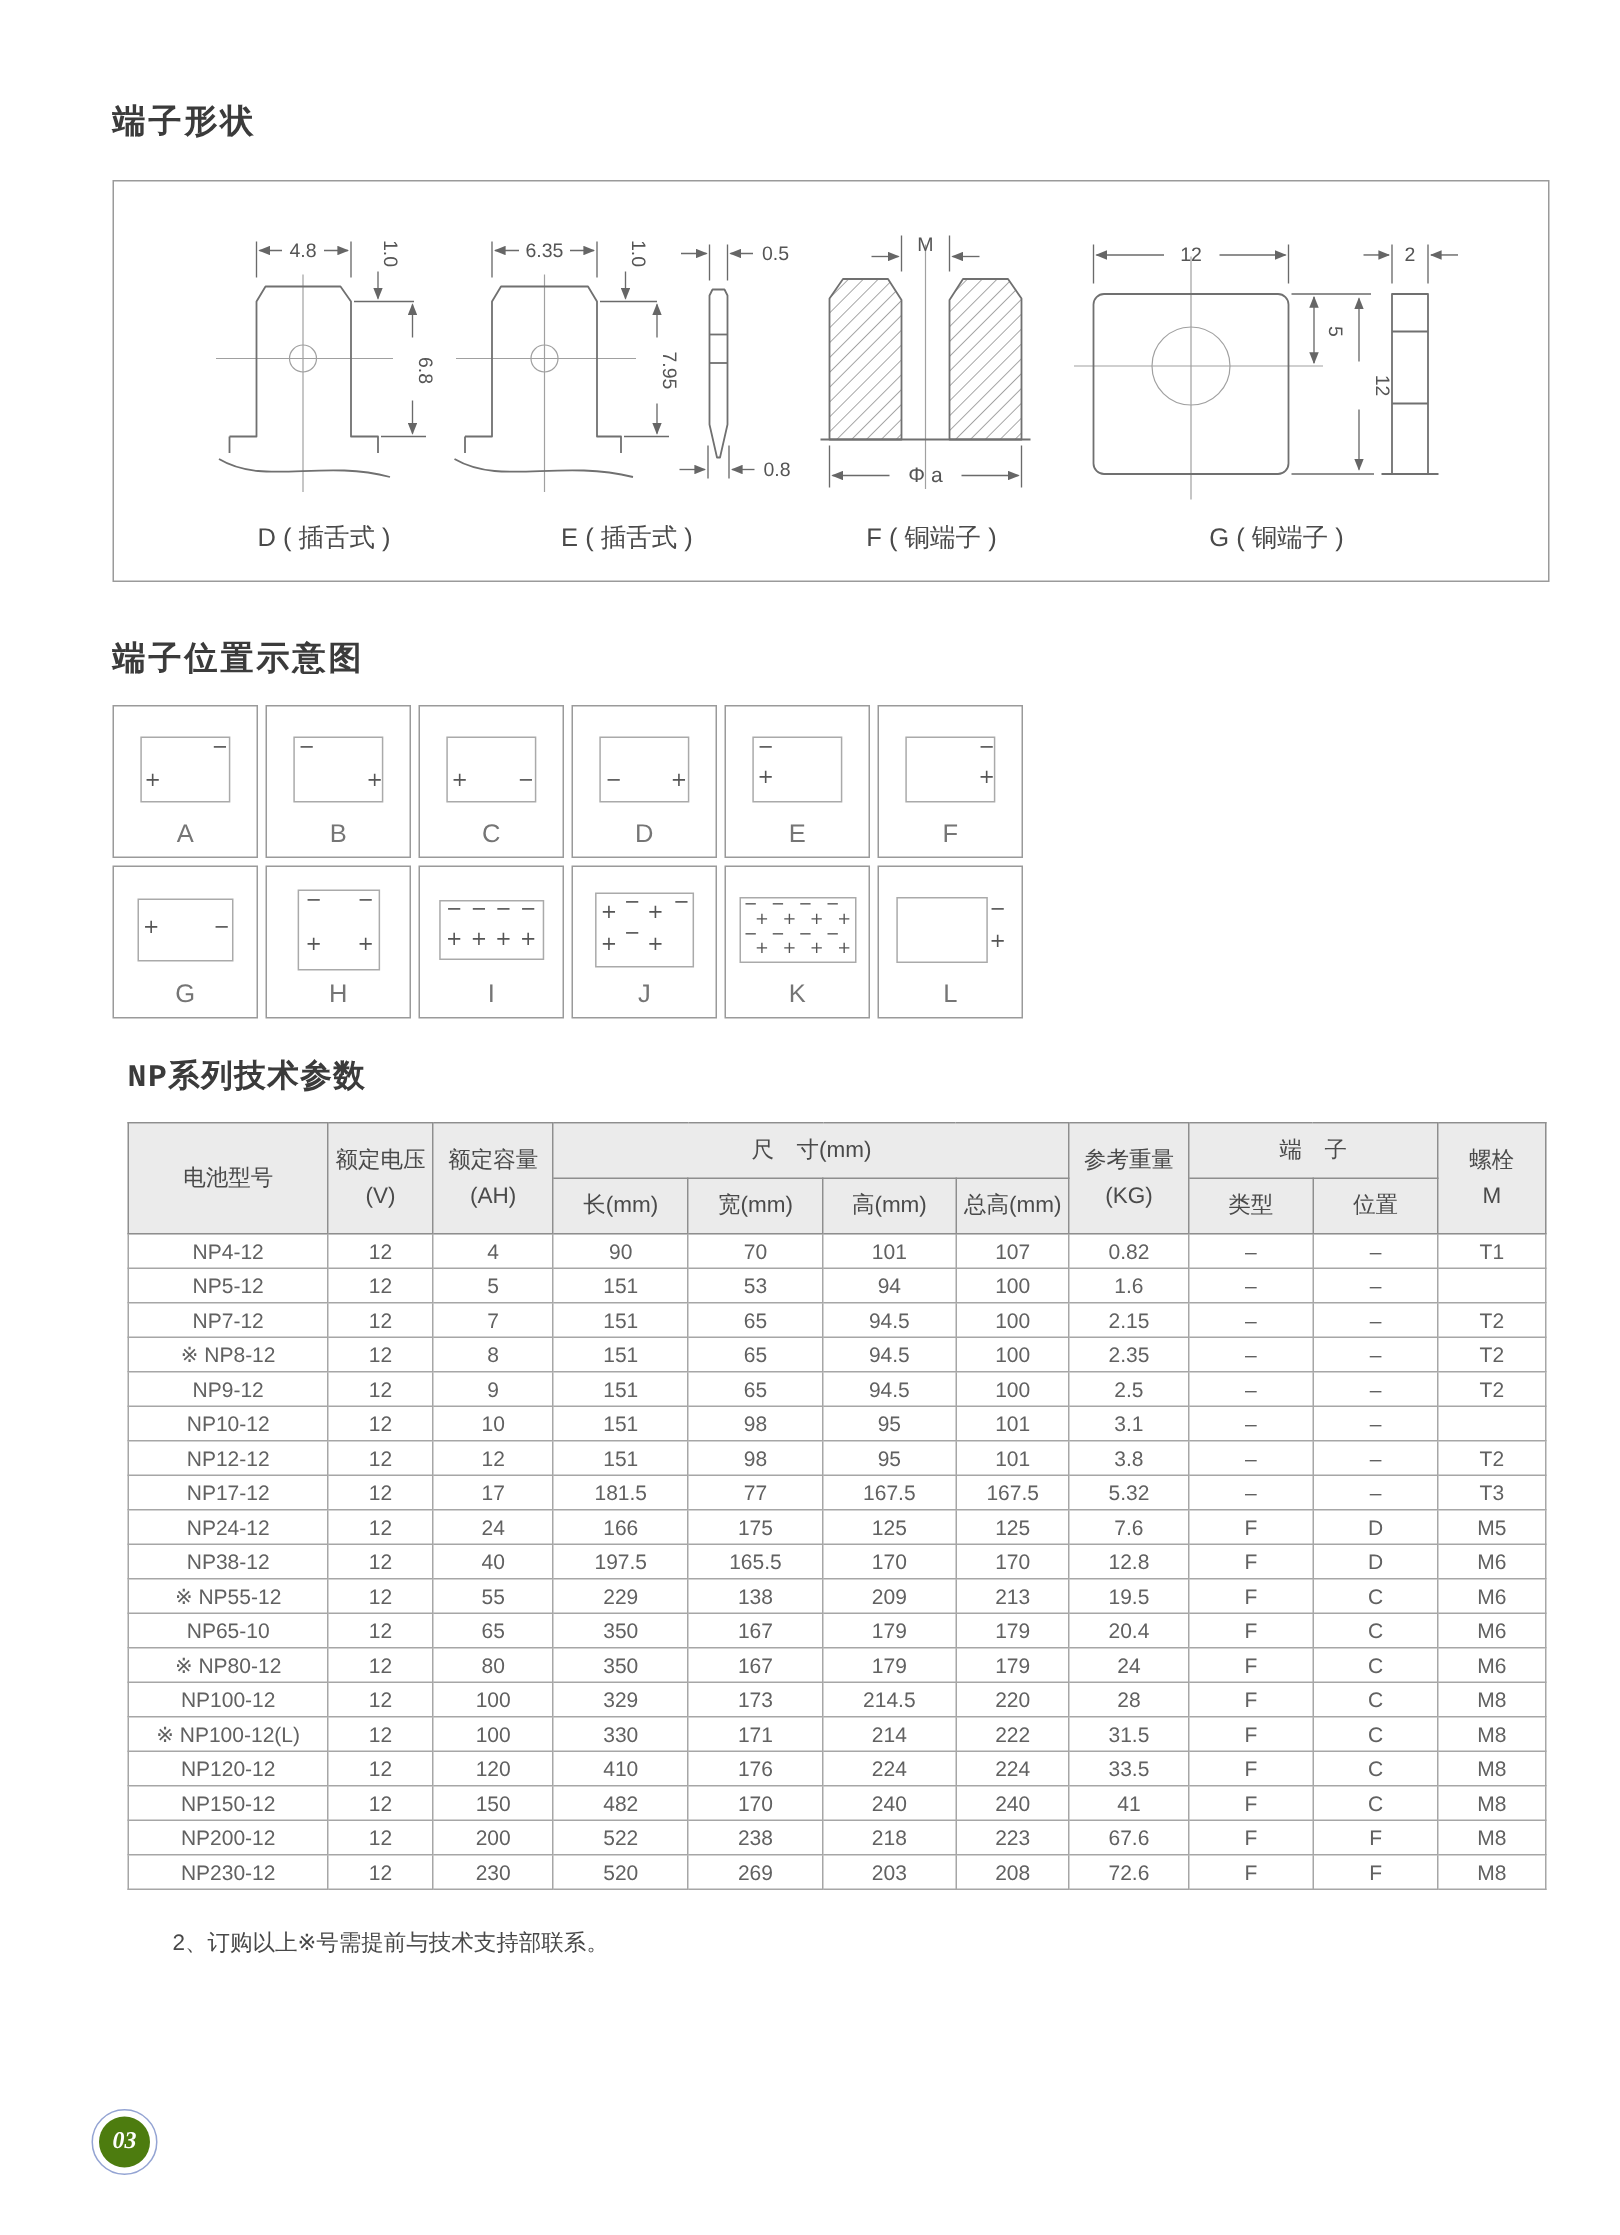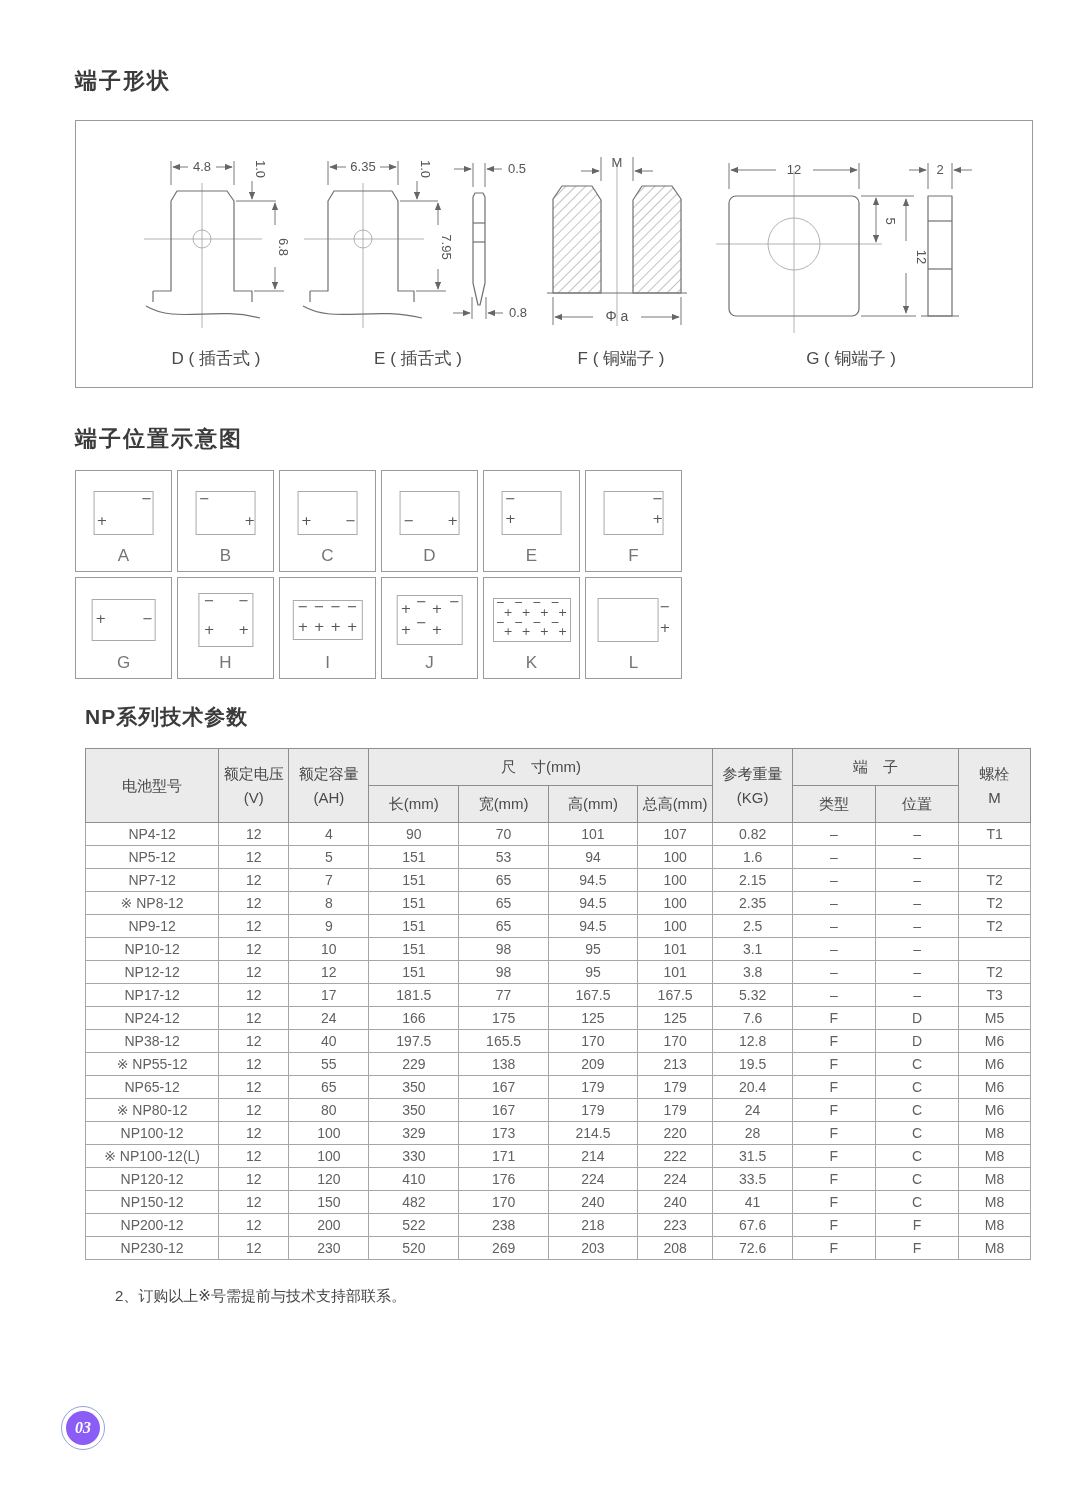--- a/index.html
+++ b/index.html
@@ -57,21 +57,21 @@
   
   .notes{position:absolute;left:78px;top:1288px;font-size:15px;color:#484848;line-height:1.0;}
   .notes div{margin-bottom:12px;}
   .notes .indent{padding-left:37px;}
   
   .badge{
     position:absolute;left:61px;top:1406px;width:42px;height:42px;border-radius:50%;
     border:1px solid #94a4d3;display:flex;align-items:center;justify-content:center;background:#fff;
   }
   .badge .inner{
-    width:34px;height:34px;border-radius:50%;background:#8b5cf6;color:#fff;
+    width:34px;height:34px;border-radius:50%;background:#4d7c0f;color:#fff;
     display:flex;align-items:center;justify-content:center;
     font-family:"Liberation Serif","DejaVu Serif",serif;font-style:italic;font-weight:bold;font-size:16px;
   }
 </style>
 </head>
 <body>
 
 <div class="sec-title" style="top:66px;">端子形状</div>
 
 <div class="shape-box">
@@ -312,21 +312,21 @@
     </div>
     <div class="pcell c-L">
       <div class="mini">
         <span class="mark" style="left: 104%; top: 8%;">−</span>
         <span class="mark" style="left: 104%; top: 56%;">+</span>
       </div>
       <div class="plabel">L</div>
     </div>
   </div>
 
-<div class="sec-title" style="top:703px;left:85px;font-size:21px;letter-spacing:1px;">NP系列技术参数</div>
+<div class="sec-title" style="top:703px;left:85px;font-size:21px;letter-spacing:1px;font-family:Liberation Mono, monospace;">NP系列技术参数</div>
 
 <div class="np-table-wrap">
   <table>
     <colgroup>
       <col style="width:14.1%">
         <col style="width:7.4%">
         <col style="width:8.5%">
       <col style="width:9.5%">
         <col style="width:9.5%">
         <col style="width:9.4%">
@@ -505,21 +505,21 @@
           <td>229</td>
           <td>138</td>
           <td>209</td>
           <td>213</td>
           <td>19.5</td>
           <td>F</td>
           <td>C</td>
           <td>M6</td>
         </tr>
         <tr>
-          <td>NP65-12</td>
+          <td>NP65-10</td>
           <td>12</td>
           <td>65</td>
           <td>350</td>
           <td>167</td>
           <td>179</td>
           <td>179</td>
           <td>20.4</td>
           <td>F</td>
           <td>C</td>
           <td>M6</td>

